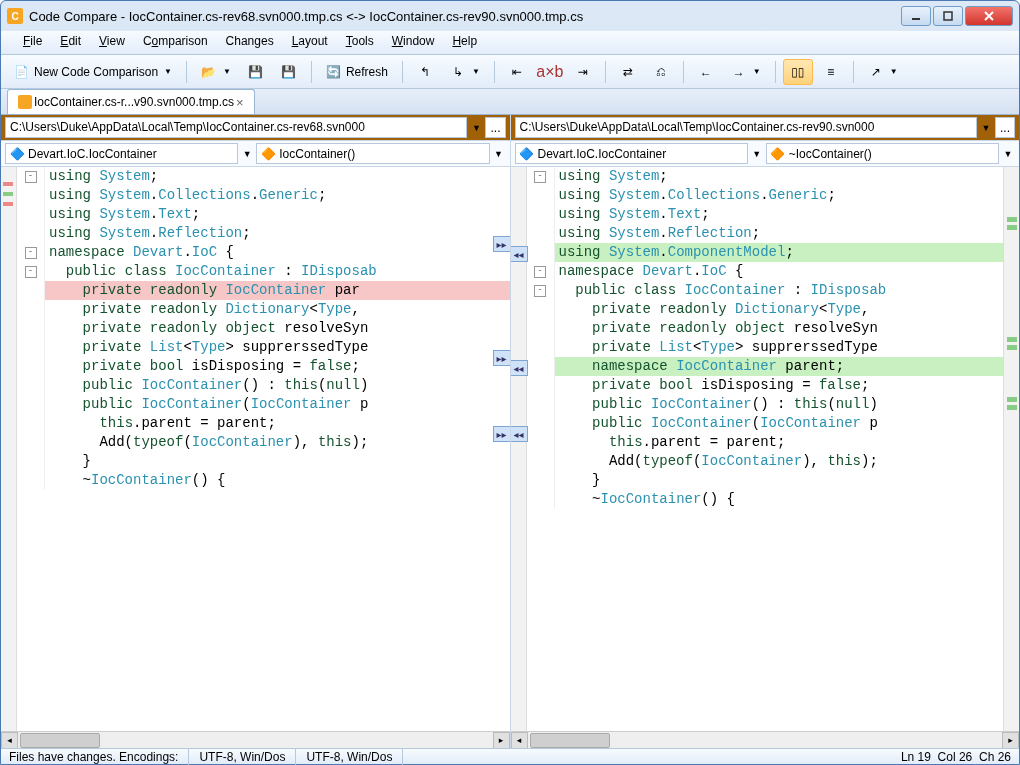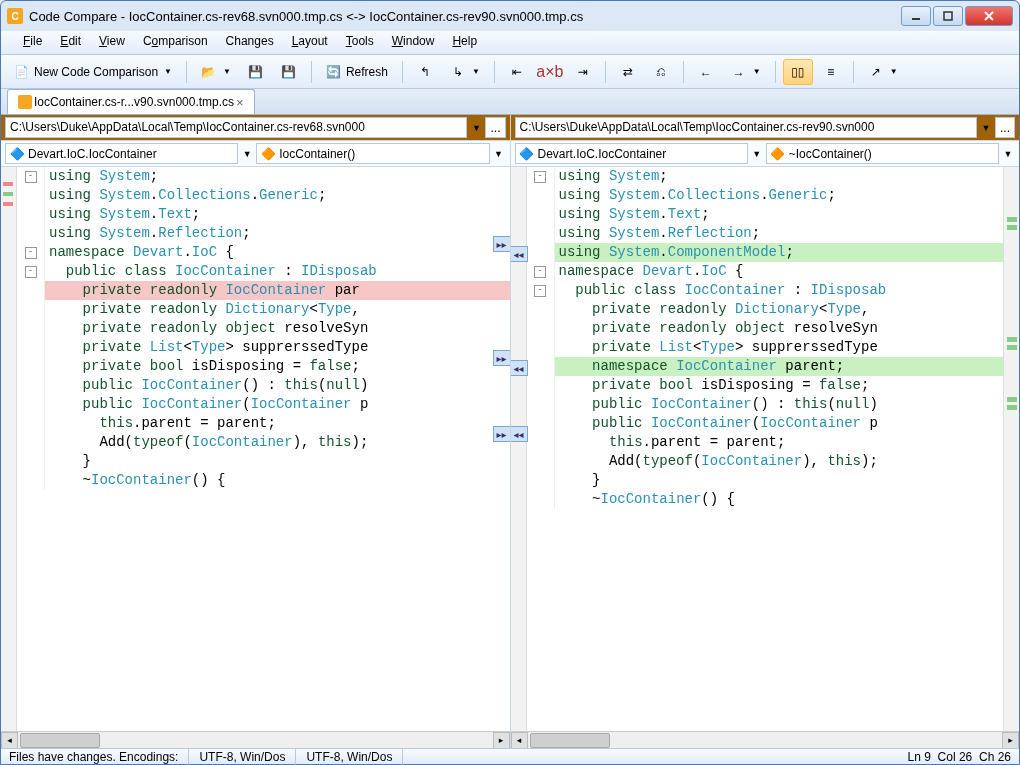--- a/index.html
+++ b/index.html
@@ -331,19 +331,19 @@
   </div>
 
   <div class="statusbar">
     <span>Files have changes. Encodings:</span>
     <div class="sep"></div>
     <span>UTF-8, Win/Dos</span>
     <div class="sep"></div>
     <span>UTF-8, Win/Dos</span>
     <div class="sep"></div>
     <span class="spacer"></span>
-    <span>Ln 9</span>
+    <span>Ln 19</span>
     &nbsp;&nbsp;
     <span>Col 26</span>
     &nbsp;&nbsp;
     <span>Ch 26</span>
   </div>
 </div>
 
 </body></html>

